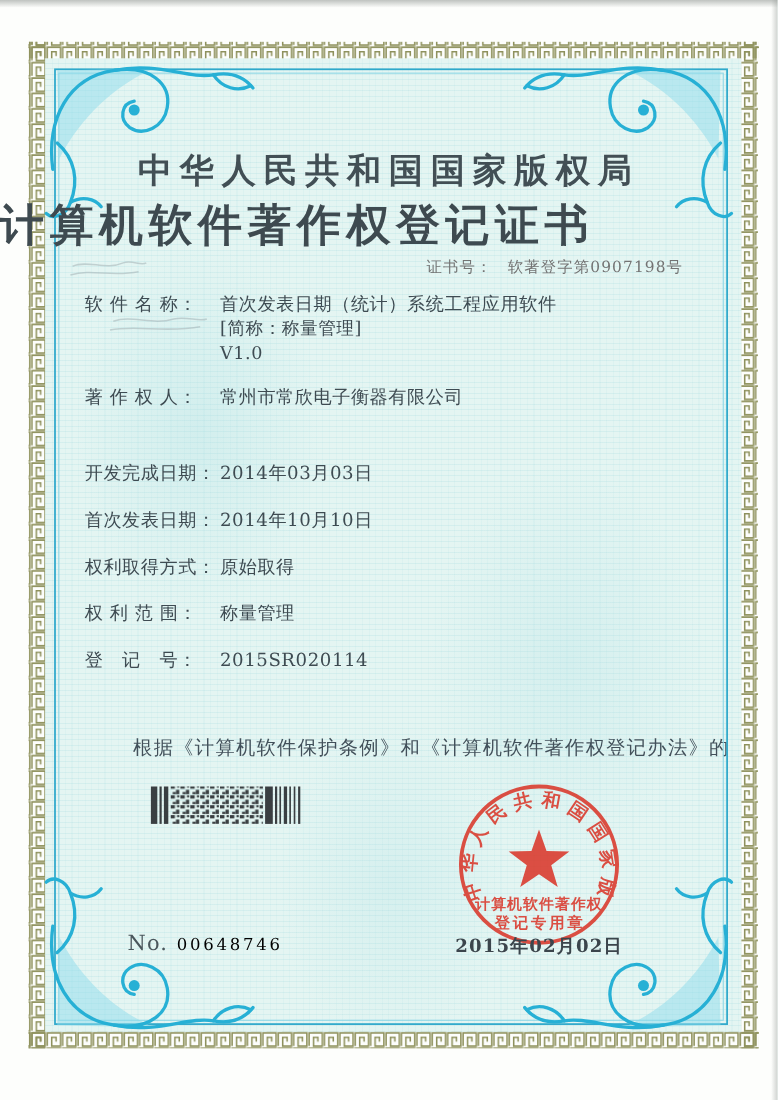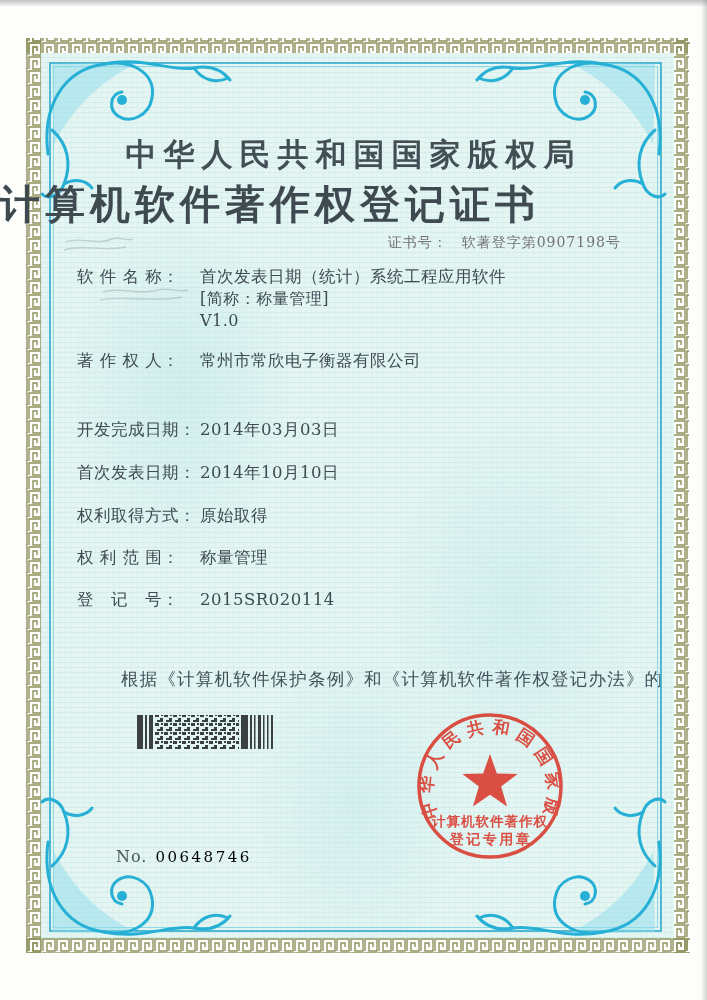--- a/index.html
+++ b/index.html
@@ -43,21 +43,21 @@
   .stmt1{top:667px;left:96px;margin-left:25px;}
   .stmt2{top:680px;left:77px;}
 
   .barcode{position:absolute;left:137px;top:714px;width:153px;height:37px;z-index:3;}
 
   .seal{position:absolute;left:410px;top:706px;width:160px;height:160px;z-index:4;opacity:.88;}
   .issue-date{top:849px;left:400px;width:180px;text-align:center;z-index:5;
     font-size:16.5px;font-weight:600;letter-spacing:1px;color:#3b454c;}
 
   .serial{top:847px;left:116px;z-index:3;}
-  .serial .no-prefix{font-size:16px;color:#4a565c;letter-spacing:1px;}
+  .serial .no-prefix{font-size:19px;color:#4a565c;letter-spacing:1px;}
   .serial .no-value{font-size:15px;color:#000000;letter-spacing:2.5px;margin-left:8px;}
 </style>
 </head>
 <body>
 
 <div class="page">
 
   <div class="field-bg"></div>
 
   <svg class="deco" xmlns="http://www.w3.org/2000/svg">
@@ -170,20 +170,21 @@
       <path id="sealArc" d="M -50,34 A 58,58 0 1 1 50,34" fill="none"></path>
       <text font-size="17" font-weight="bold" fill="#da382b">
         <textPath href="#sealArc" startOffset="4" textLength="280" lengthAdjust="spacing">中华人民共和国国家版权局</textPath>
       </text>
       <polygon transform="translate(0,-3)" points="0,-29 6.87,-9.45 27.6,-8.96 11.11,3.61 17.05,23.46 0,11.68 -17.05,23.46 -11.11,3.61 -27.6,-8.96 -6.87,-9.45"></polygon>
       <text x="0" y="40" text-anchor="middle" font-size="13.5" font-weight="bold" letter-spacing="1">计算机软件著作权</text>
       <text x="1" y="58" text-anchor="middle" font-size="14" font-weight="bold" letter-spacing="2.5">登记专用章</text>
     </g>
   </svg>
 
+  <div class="txt issue-date">2015年02月02日</div>
 
   <div class="txt serial">
     <span class="no-prefix">No.</span><span class="no-value">00648746</span>
   </div>
 
   <div class="scan-edge-top"></div>
   <div class="scan-edge-right"></div>
 </div>
 
 </body></html>

